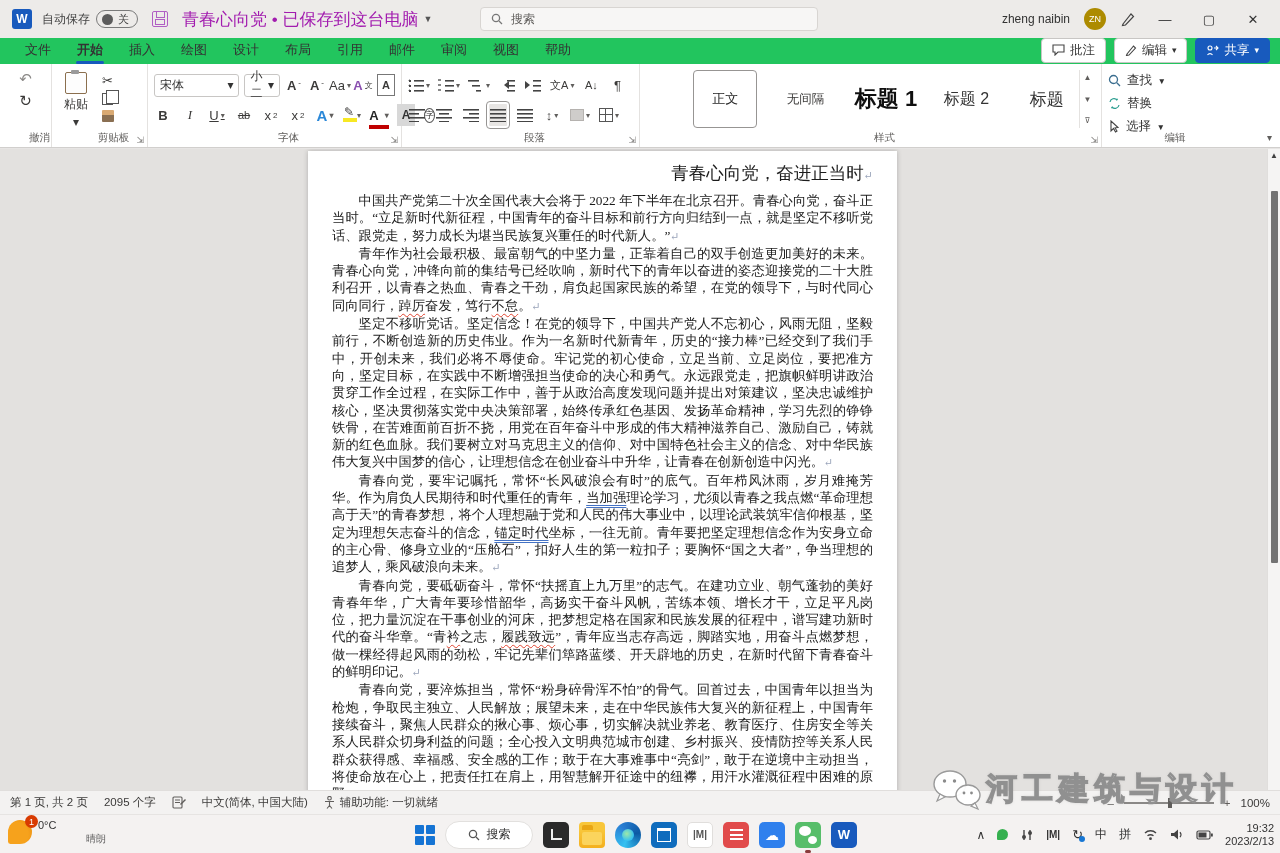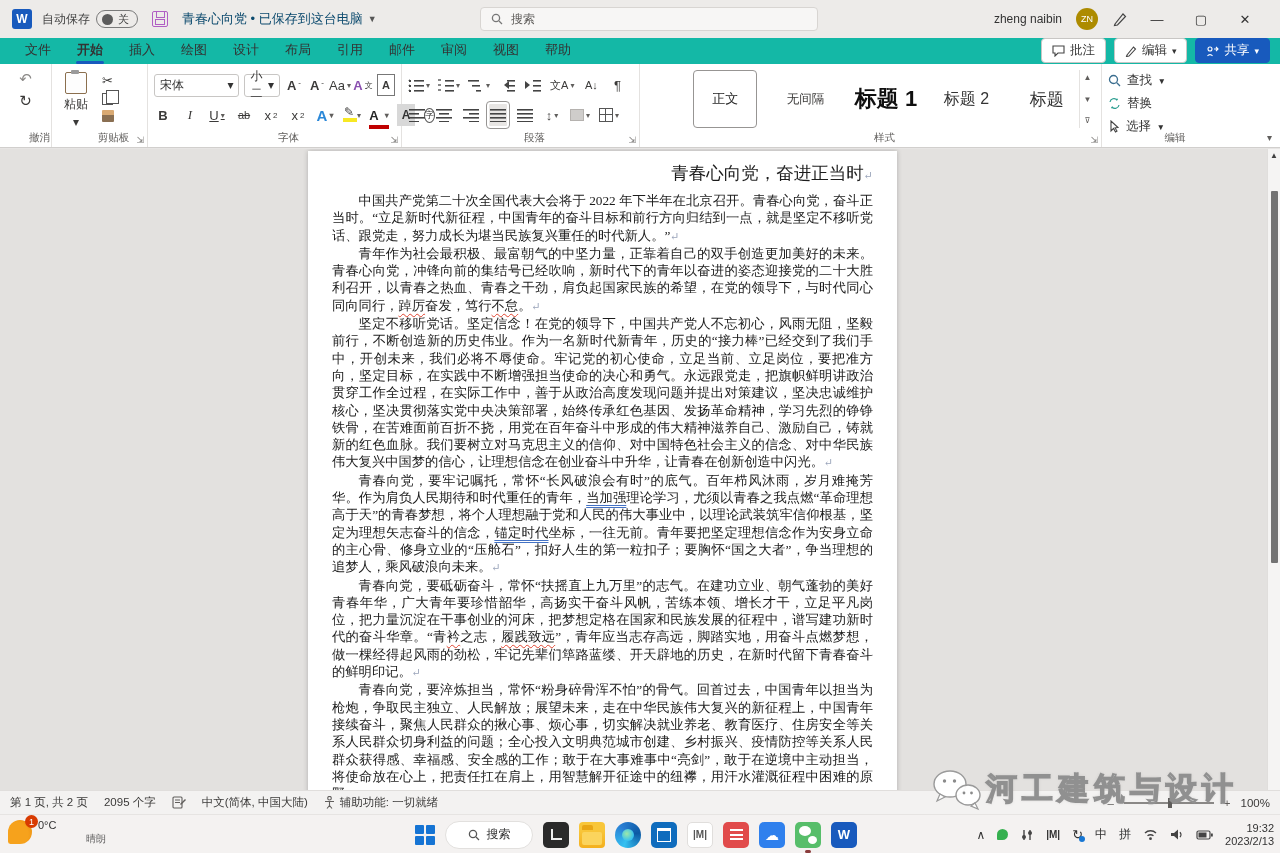--- a/index.html
+++ b/index.html
@@ -9,31 +9,31 @@
   
   .titlebar { position:absolute; top:0; left:0; right:0; height:38px; background:#edebe9; display:flex; align-items:center; }
   .word-tile { width:20px; height:20px; background:#185abd; color:#fff; font-weight:bold; font-size:12px; display:flex; align-items:center; justify-content:center; border-radius:3px; margin:0 10px 0 12px; }
   .autosave { display:flex; align-items:center; gap:6px; font-size:12px; color:#444; }
   .toggle { width:42px; height:18px; border:1px solid #7a7a7a; border-radius:10px; display:flex; align-items:center; padding:0 5px; gap:5px; background:#edebe9; }
   .knob { width:11px; height:11px; border-radius:50%; background:#5c5c5c; }
   .toggle-state { font-size:11px; color:#444; }
   .save-ic { width:16px; height:16px; border:1.6px solid #b05fc4; border-radius:2px; margin:0 10px 0 14px; position:relative; }
   .save-ic::before { content:""; position:absolute; top:0; left:3px; width:7px; height:5px; border:1.4px solid #b05fc4; border-top:none; }
   .save-ic::after { content:""; position:absolute; bottom:1px; left:2px; width:8px; height:4px; border:1.3px solid #b05fc4; }
-  .doc-title { font-size:13px; color:#0c4a6e; margin-left:4px; white-space:nowrap; }
+  .doc-title { font-size:17px; color:#a21caf; margin-left:4px; white-space:nowrap; }
   .chev { font-size:9px; color:#555; margin-left:5px; }
   .tb-search { position:absolute; left:480px; top:7px; width:338px; height:24px; background:#f7f6f5; border:1px solid #d8d5d2; border-radius:4px; display:flex; align-items:center; gap:8px; padding:0 10px; color:#5f5d5b; font-size:12px; }
-  .tb-right { position:absolute; right:0; top:0; height:38px; display:flex; align-items:center; gap:14px; padding-right:20px; }
+  .tb-right { position:absolute; right:0; top:0; height:38px; display:flex; align-items:center; gap:14px; padding-right:12px; }
   .user-name { font-size:12px; color:#333; }
   .avatar { width:22px; height:22px; border-radius:50%; background:#ad8b00; color:#fff; font-size:9px; display:flex; align-items:center; justify-content:center; }
   .win-btn { width:30px; height:30px; display:flex; align-items:center; justify-content:center; font-size:13px; color:#333; }
   .pen-ic { font-size:14px; color:#444; transform:rotate(0deg); }
 
   
-  .menubar { position:absolute; top:38px; left:0; right:0; height:26px; background:#14b8a6; display:flex; align-items:flex-start; }
+  .menubar { position:absolute; top:38px; left:0; right:0; height:26px; background:#22c55e; display:flex; align-items:center; }
   .tabs { display:flex; margin-left:12px; }
   .tab { font-size:13px; color:#333; padding:3px 13px 6px; position:relative; cursor:default; }
   .tab.active { font-weight:bold; }
   .tab.active::after { content:""; position:absolute; left:12px; right:12px; bottom:1px; height:3px; background:#185abd; border-radius:2px; }
   .menubar-right { margin-left:auto; display:flex; align-items:center; gap:8px; padding-right:10px; padding-bottom:2px; }
   .mb-btn { display:flex; align-items:center; gap:5px; font-size:12.5px; background:#fff; border:1px solid #c8c6c4; border-radius:4px; padding:3px 10px; color:#333; }
   .mb-btn.share { background:#185abd; color:#fff; border-color:#185abd; }
   .mb-btn .dd { font-size:9px; }
   .mini-svg { display:inline-flex; }
 

